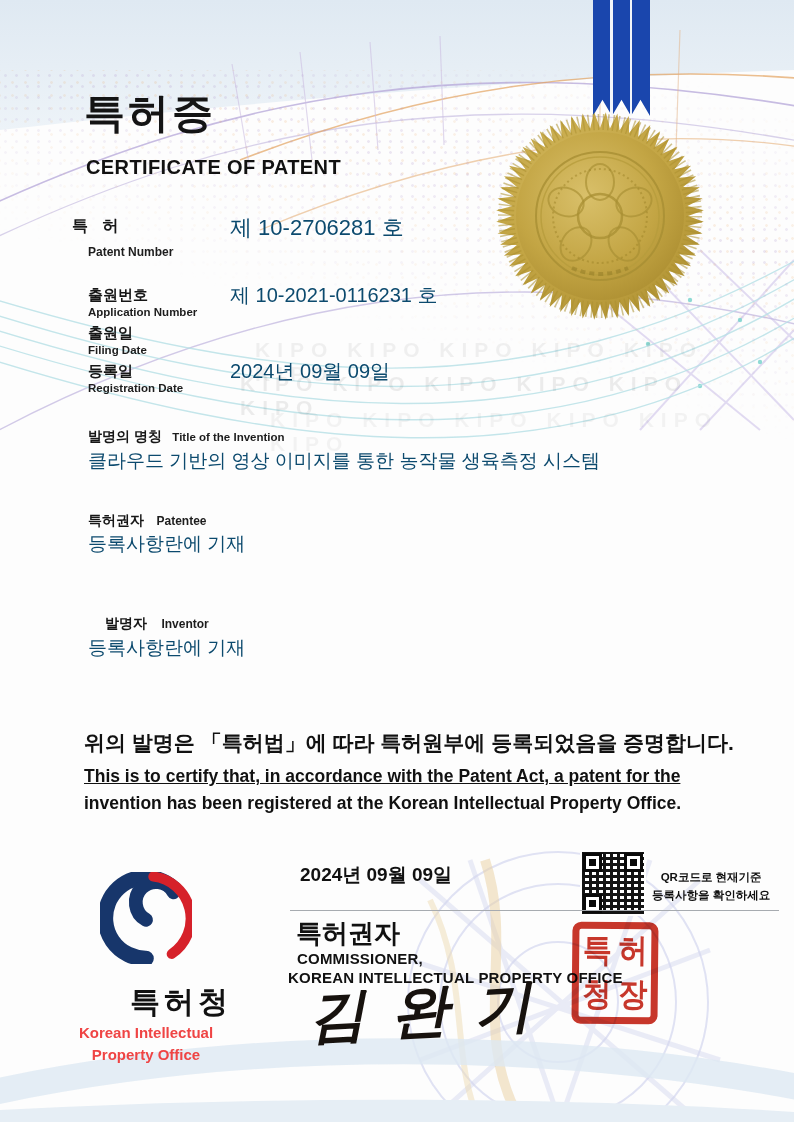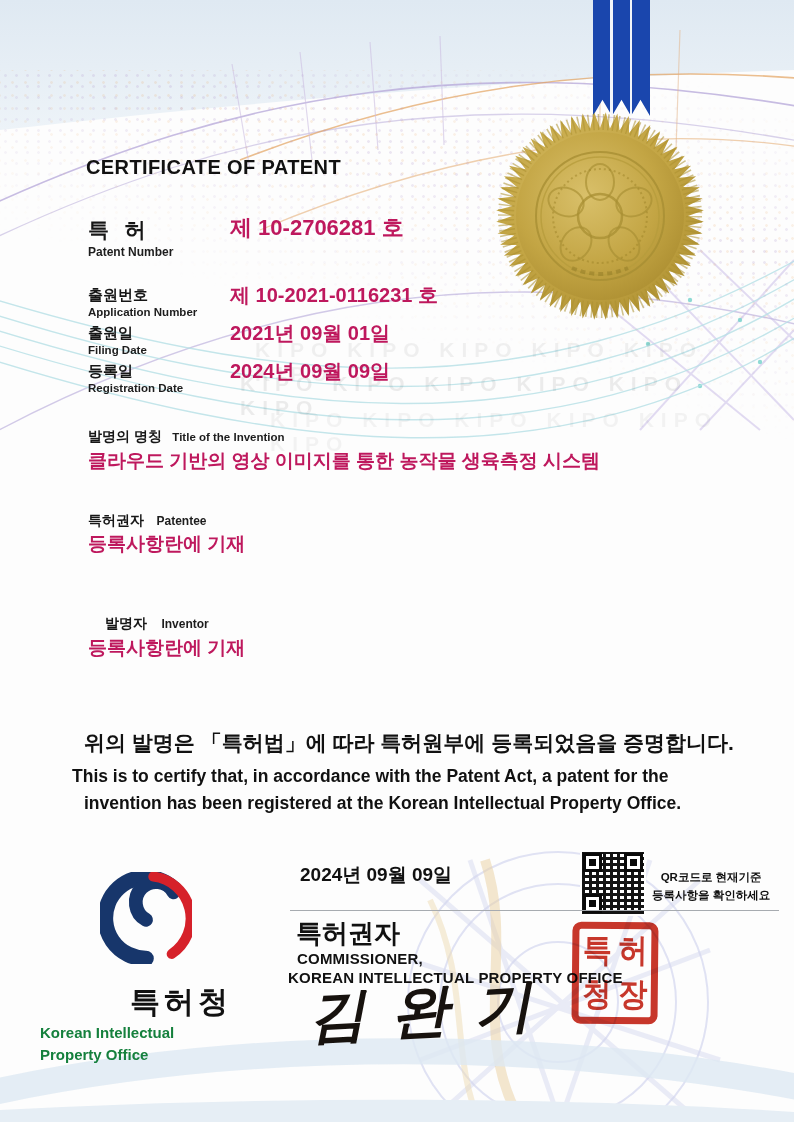--- a/index.html
+++ b/index.html
@@ -31,21 +31,21 @@
     background:linear-gradient(90deg,#1a46ad 0 30.5%, #f2f5fa 30.5% 34.5%, #1a46ad 34.5% 65%, #f2f5fa 65% 69%, #1a46ad 69% 100%);
     clip-path:polygon(0 0,100% 0,100% 100%,83.3% 86%,66.6% 100%,50% 86%,33.3% 100%,16.6% 86%,0 100%);
   }
   .medal{position:absolute; left:494px; top:110px; z-index:1;}
   
   .title-kr{left:84px; top:86px; font-size:41px; font-weight:800; letter-spacing:3px; color:#141414;}
   .title-en{left:86px; top:156px; font-size:20px; font-weight:800; letter-spacing:.4px;}
   
   .lab-kr{font-weight:800; color:#161616;}
   .lab-en{font-weight:700; color:#1d1d1d;}
-  .val{font-weight:700; color:#be185d;}
+  .val{font-weight:400; color:#0c4a6e;}
   
   .stmt-kr{left:84px; top:729px; font-size:21px; font-weight:800;}
   .stmt-en{font-size:17.5px; font-weight:700;}
   
   .issue-date{left:300px; top:862px; font-size:19px; font-weight:600;}
   .qr{
     position:absolute; left:580px; top:850px; width:62px; height:62px; z-index:2;
     background-color:#fff; border:2px solid #fff;
     background-image:
       repeating-linear-gradient(0deg,#141414 0 3px, transparent 3px 6px),
@@ -67,21 +67,21 @@
     position:absolute; left:572px; top:922px; width:86px; height:102px; z-index:3;
     border:7px solid #c5271b; border-radius:9px; box-sizing:border-box;
     display:grid; grid-template-columns:1fr 1fr; align-items:center; justify-items:center;
     color:#c5271b; font-weight:800; font-size:29px; font-family:"Liberation Serif", serif;
     mix-blend-mode:multiply; opacity:.93; transform:rotate(.6deg);
   }
   .seal span{transform:scaleY(1.12);}
   
   .logo-swirl{position:absolute; left:100px; top:872px; z-index:2;}
   .logo-kr{left:60px; top:982px; width:172px; text-align:right; font-size:30px; font-weight:800; letter-spacing:4px;}
-  .logo-en{left:40px; top:1022px; width:212px; text-align:left; font-size:15px; font-weight:600; line-height:1.45; color:#15803d; white-space:normal;}
+  .logo-en{left:40px; top:1022px; width:212px; text-align:center; font-size:15px; font-weight:600; line-height:1.45; color:#ef4444; white-space:normal;}
   .z2{z-index:2;}
 </style>
 </head>
 <body>
 
 <div class="page">
 
   <svg id="bg" width="794" height="1122" viewBox="0 0 794 1122">
     <defs>
       <linearGradient id="topgrad" x1="0" y1="0" x2="0" y2="1">
@@ -178,33 +178,33 @@
       <ellipse cx="106" cy="72" rx="14" ry="18"></ellipse>
       <ellipse cx="140" cy="92" rx="14" ry="18" transform="rotate(70 140 92)"></ellipse>
       <ellipse cx="130" cy="134" rx="14" ry="18" transform="rotate(145 130 134)"></ellipse>
       <ellipse cx="82" cy="134" rx="14" ry="18" transform="rotate(215 82 134)"></ellipse>
       <ellipse cx="72" cy="92" rx="14" ry="18" transform="rotate(290 72 92)"></ellipse>
     </g>
     <circle cx="106" cy="106" r="47" fill="none" stroke="#9d8328" stroke-width="2" stroke-dasharray="2,3" opacity=".5"></circle>
     <path d="M78,158 q28,12 56,0" fill="none" stroke="#98802a" stroke-width="4" stroke-dasharray="5,4" opacity=".6"></path>
   </svg>
 
+  <div class="abs title-kr z2">특허증</div>
   <div class="abs title-en z2">CERTIFICATE OF PATENT</div>
 
-  <div class="abs lab-kr z2" style="left:88px; top:216px; font-size:21px; letter-spacing:5px;">특 허</div>
+  <div class="abs lab-kr z2" style="left:72px; top:216px; font-size:16px; letter-spacing:5px;">특 허</div>
   <div class="abs lab-en z2" style="left:88px; top:245px; font-size:12px;">Patent Number</div>
   <div class="abs val z2" style="left:230px; top:213px; font-size:22px;">제 10-2706281 호</div>
 
   <div class="abs lab-kr z2" style="left:88px; top:286px; font-size:15px;">출원번호</div>
   <div class="abs lab-en z2" style="left:88px; top:306px; font-size:11.5px;">Application Number</div>
   <div class="abs val z2" style="left:230px; top:282px; font-size:20px;">제 10-2021-0116231 호</div>
 
   <div class="abs lab-kr z2" style="left:88px; top:324px; font-size:15px;">출원일</div>
   <div class="abs lab-en z2" style="left:88px; top:344px; font-size:11.5px;">Filing Date</div>
-  <div class="abs val z2" style="left:230px; top:320px; font-size:20px;">2021년 09월 01일</div>
 
   <div class="abs lab-kr z2" style="left:88px; top:362px; font-size:15px;">등록일</div>
   <div class="abs lab-en z2" style="left:88px; top:382px; font-size:11.5px;">Registration Date</div>
   <div class="abs val z2" style="left:230px; top:358px; font-size:20px;">2024년 09월 09일</div>
 
   <div class="abs z2" style="left:88px; top:427px;">
     <span class="lab-kr" style="font-size:14px;text-align:center;">발명의 명칭</span>
     <span class="lab-en" style="font-size:11.5px; font-weight:600; margin-left:6px;">Title of the Invention</span>
   </div>
   <div class="abs val z2" style="left:88px; top:448px; font-size:19px;">클라우드 기반의 영상 이미지를 통한 농작물 생육측정 시스템</div>
@@ -215,21 +215,21 @@
   </div>
   <div class="abs val z2" style="left:88px; top:531px; font-size:19px;">등록사항란에 기재</div>
 
   <div class="abs z2" style="left:88px; top:614px;margin-left:17px;">
     <span class="lab-kr" style="font-size:14px;">발명자</span>
     <span class="lab-en" style="font-size:12px; font-weight:600; margin-left:10px;">Inventor</span>
   </div>
   <div class="abs val z2" style="left:88px; top:635px; font-size:19px;">등록사항란에 기재</div>
 
   <div class="abs stmt-kr z2">위의 발명은 「특허법」에 따라 특허원부에 등록되었음을 증명합니다.</div>
-  <div class="abs stmt-en z2" style="left:72px; top:766px;">This is to certify that, in accordance with the Patent Act, a patent for the</div>
+  <div class="abs stmt-en z2" style="left:84px; top:766px;text-decoration:underline;">This is to certify that, in accordance with the Patent Act, a patent for the</div>
   <div class="abs stmt-en z2" style="left:84px; top:793px;">invention has been registered at the Korean Intellectual Property Office.</div>
 
   <div class="abs issue-date z2">2024년 09월 09일</div>
 
   <div class="qr">
     <div class="finder" style="left:1px; top:1px;"></div>
     <div class="finder" style="right:1px; top:1px;"></div>
     <div class="finder" style="left:1px; bottom:1px;"></div>
   </div>
   <div class="abs qr-cap z2">

